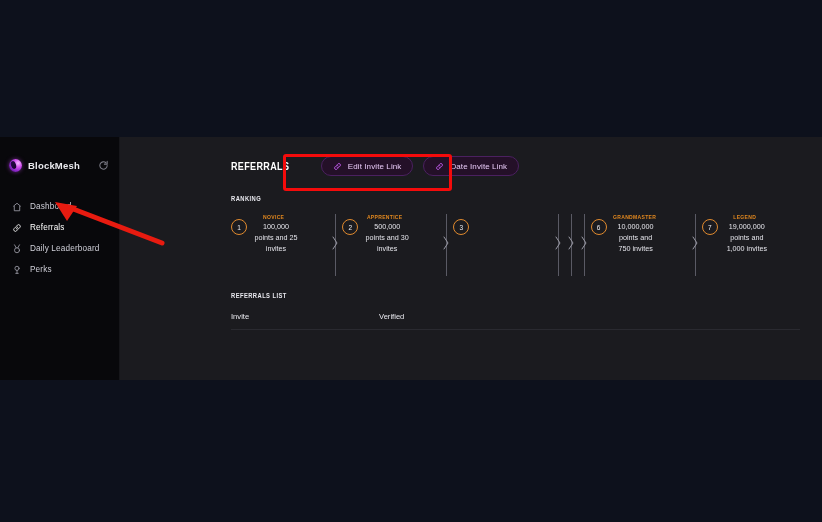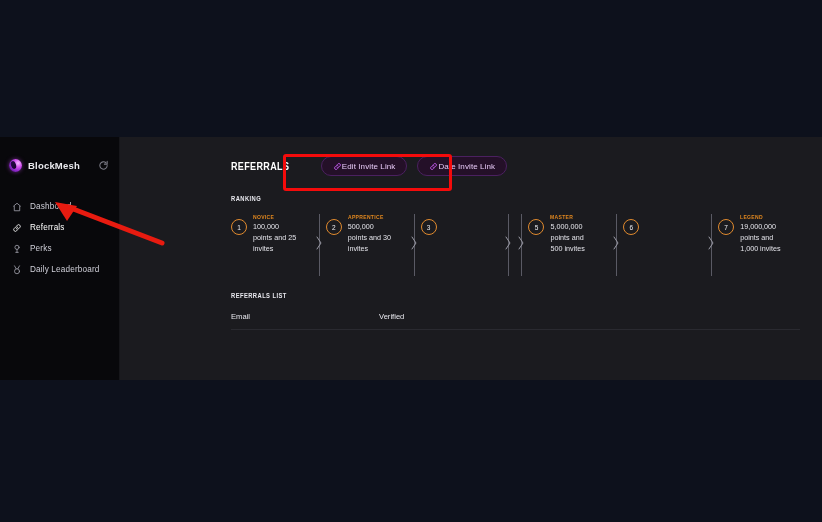--- a/index.html
+++ b/index.html
@@ -87,42 +87,42 @@
     height:26px;
   }
   .page-title {
     font-size:10.5px; font-weight:800; color:#ffffff;
     letter-spacing:.4px;
     transform:scaleX(.86); transform-origin:left center;
     white-space:nowrap;
   }
   .btn-group { display:flex; gap:10px; margin-left:10px; }
   .pill-btn {
-    display:flex; align-items:center; 
+    display:flex; align-items:center; gap:6px;
     height:20px; padding:0 11px;
     border:1px solid #4b2060;
     border-radius:10px;
     background:#241028;
     color:#e6c8f5;
     font-size:8px; letter-spacing:.1px;
     cursor:pointer; white-space:nowrap;
   }
   .pill-btn .link-ico { color:#c55af0; display:flex; }
   .pill-btn .link-ico svg{ width:9px; height:9px; }
 
   .section-label {
     font-size:6.6px; font-weight:800; color:#e8e8ee;
     letter-spacing:.5px; margin-top:16px;
     transform:scaleX(.88); transform-origin:left center;
     white-space:nowrap;
   }
 
   
   .rank-strip {
-    display:flex; margin-top:12px; height:62px;
+    display:flex; margin-top:12px; height:62px;text-align:center;
   }
   .rank-cell {
     display:flex; align-items:flex-start; gap:6px;
     padding-right:3px;
     flex:1 1 0; min-width:0;
   }
   .rank-num {
     width:16px; height:16px; flex:0 0 16px;
     border:1px solid #e08a2e; border-radius:50%;
     display:flex; align-items:center; justify-content:center;
@@ -211,39 +211,39 @@
             <path d="M10 13.5a4 4 0 0 0 5.7.4l3-3a4 4 0 0 0-5.7-5.7L11.3 6.9"></path>
             <path d="M14 10.5a4 4 0 0 0-5.7-.4l-3 3a4 4 0 0 0 5.7 5.7l1.7-1.7"></path>
           </svg>
         </span>
         <span class="nav-label">Referrals</span>
       </div>
 
       <div class="nav-item">
         <span class="nav-ico">
           <svg viewBox="0 0 24 24" fill="none" stroke="currentColor" stroke-width="2" stroke-linecap="round">
+            <path d="M6 2 10 9"></path>
+              <path d="M18 2 14 9"></path>
+              <circle cx="12" cy="15" r="6"></circle>
+          </svg>
+        </span>
+        <span class="nav-label">Daily Leaderboard</span>
+      </div>
+
+      <div class="nav-item">
+        <span class="nav-ico">
+          <svg viewBox="0 0 24 24" fill="none" stroke="currentColor" stroke-width="2" stroke-linecap="round">
             <circle cx="12" cy="8" r="5"></circle>
               <path d="M12 13v7"></path>
               <path d="M9 20h6"></path>
           </svg>
         </span>
         <span class="nav-label">Perks</span>
       </div>
 
-      <div class="nav-item">
-        <span class="nav-ico">
-          <svg viewBox="0 0 24 24" fill="none" stroke="currentColor" stroke-width="2" stroke-linecap="round">
-            <path d="M6 2 10 9"></path>
-              <path d="M18 2 14 9"></path>
-              <circle cx="12" cy="15" r="6"></circle>
-          </svg>
-        </span>
-        <span class="nav-label">Daily Leaderboard</span>
-      </div>
-
     </div>
   </div>
 
   <div id="main">
 
     <div class="head-row">
       <div class="page-title">REFERRALS</div>
       <div class="btn-group">
 
         <div class="pill-btn">
@@ -319,38 +319,35 @@
 
       <div class="rank-sep">
         <div class="vline"></div>
         <div class="chev">
           <svg viewBox="0 0 8 14" fill="none" stroke="currentColor" stroke-width="1" stroke-linecap="round">
               <polyline points="2,1 6,7 2,13"></polyline>
             </svg>
         </div>
       </div>
 
-      <div class="rank-cell">
-        <div class="rank-num">5</div>
+      <div class="rank-sep">
+        <div class="vline"></div>
+        <div class="chev">
+          <svg viewBox="0 0 8 14" fill="none" stroke="currentColor" stroke-width="1" stroke-linecap="round">
+              <polyline points="2,1 6,7 2,13"></polyline>
+            </svg>
+        </div>
+      </div>
+
+      <div class="rank-cell">
+        <div class="rank-num">6</div>
         <div class="rank-txt">
-          <div class="rank-tier">MASTER</div>
-          <div class="rank-desc">5,000,000 points and 500 invites</div>
-        </div>
-      </div>
-      <div class="rank-sep">
-        <div class="vline"></div>
-        <div class="chev">
-          <svg viewBox="0 0 8 14" fill="none" stroke="currentColor" stroke-width="1" stroke-linecap="round">
-              <polyline points="2,1 6,7 2,13"></polyline>
-            </svg>
-        </div>
-      </div>
-
-      <div class="rank-cell">
-        <div class="rank-num">6</div>
+          <div class="rank-tier">GRANDMASTER</div>
+          <div class="rank-desc">10,000,000 points and 750 invites</div>
+        </div>
       </div>
       <div class="rank-sep">
         <div class="vline"></div>
         <div class="chev">
           <svg viewBox="0 0 8 14" fill="none" stroke="currentColor" stroke-width="1" stroke-linecap="round">
               <polyline points="2,1 6,7 2,13"></polyline>
             </svg>
         </div>
       </div>
 
@@ -360,21 +357,21 @@
           <div class="rank-tier">LEGEND</div>
           <div class="rank-desc">19,000,000 points and 1,000 invites</div>
         </div>
       </div>
 
     </div>
 
     <div class="section-label">REFERRALS LIST</div>
 
     <div class="table-head">
-      <div class="col-email">Email</div>
+      <div class="col-email">Invite</div>
       <div class="col-verified">Verified</div>
     </div>
 
   </div>
 </div>
 
 <div id="redbox"></div>
 
 <svg id="arrow" width="120" height="52" viewBox="0 0 120 52">
   <line x1="112" y1="45" x2="18" y2="9" stroke="#e81b10" stroke-width="5" stroke-linecap="round"></line>

